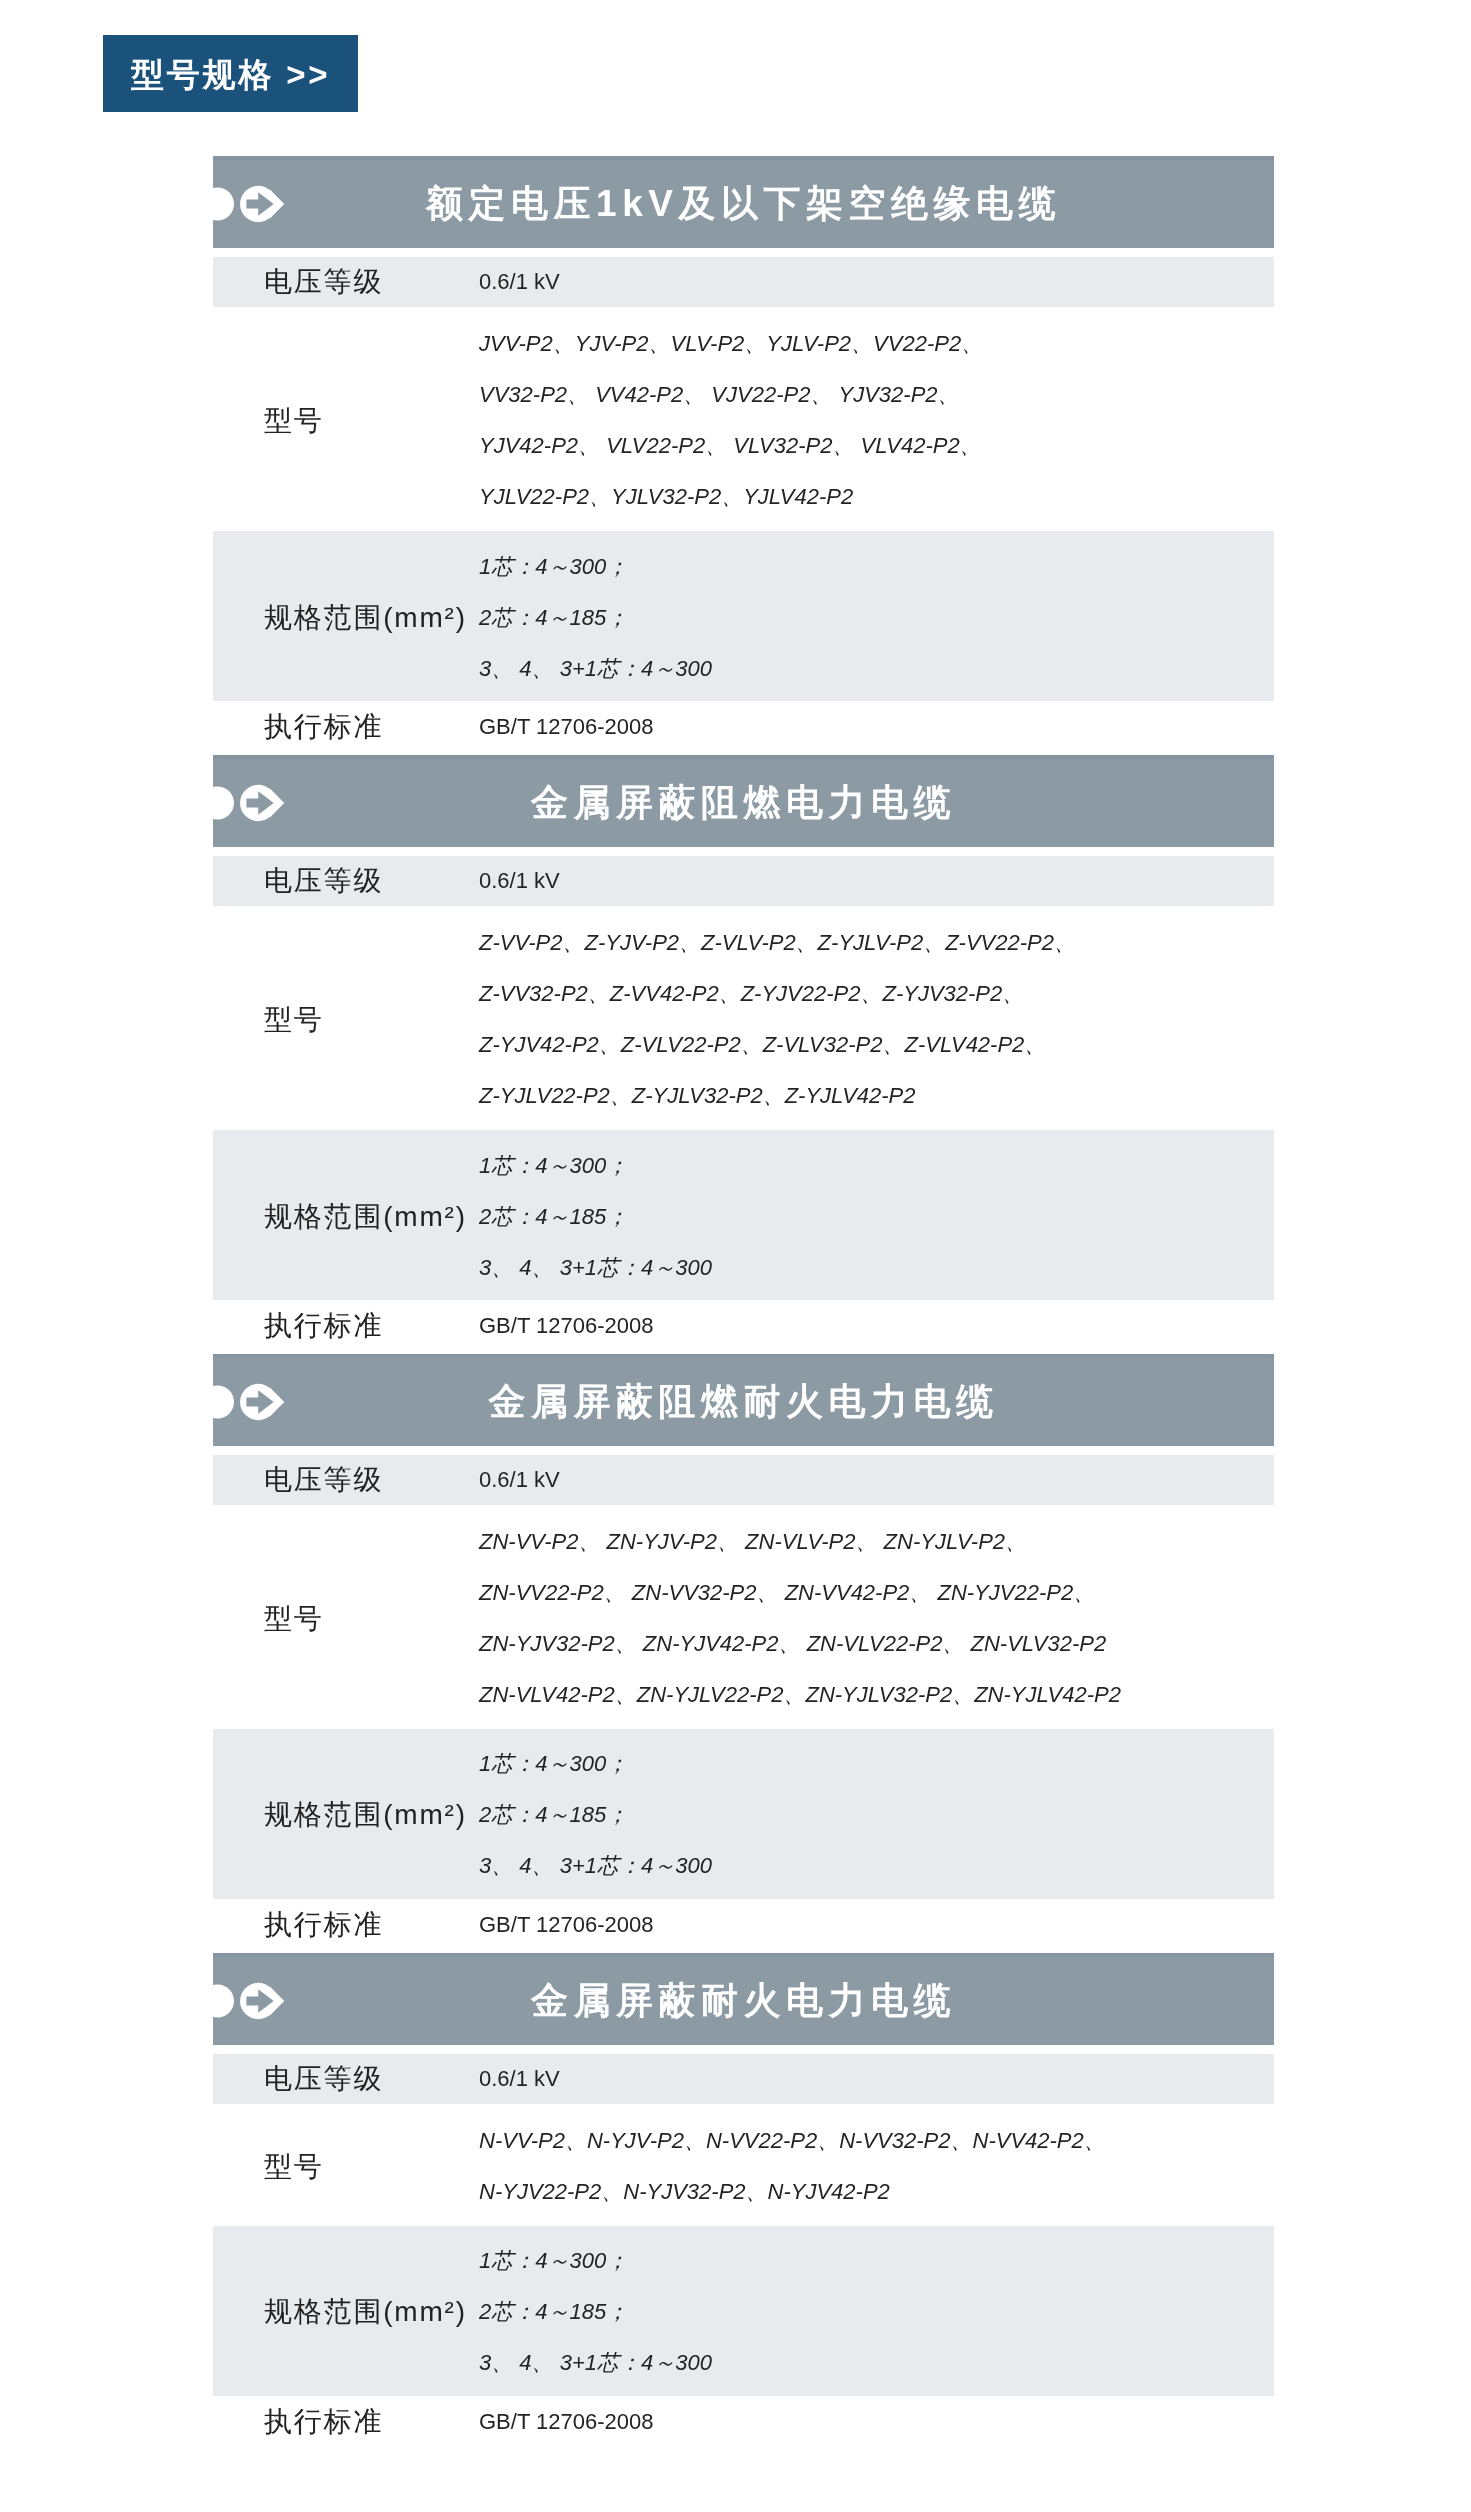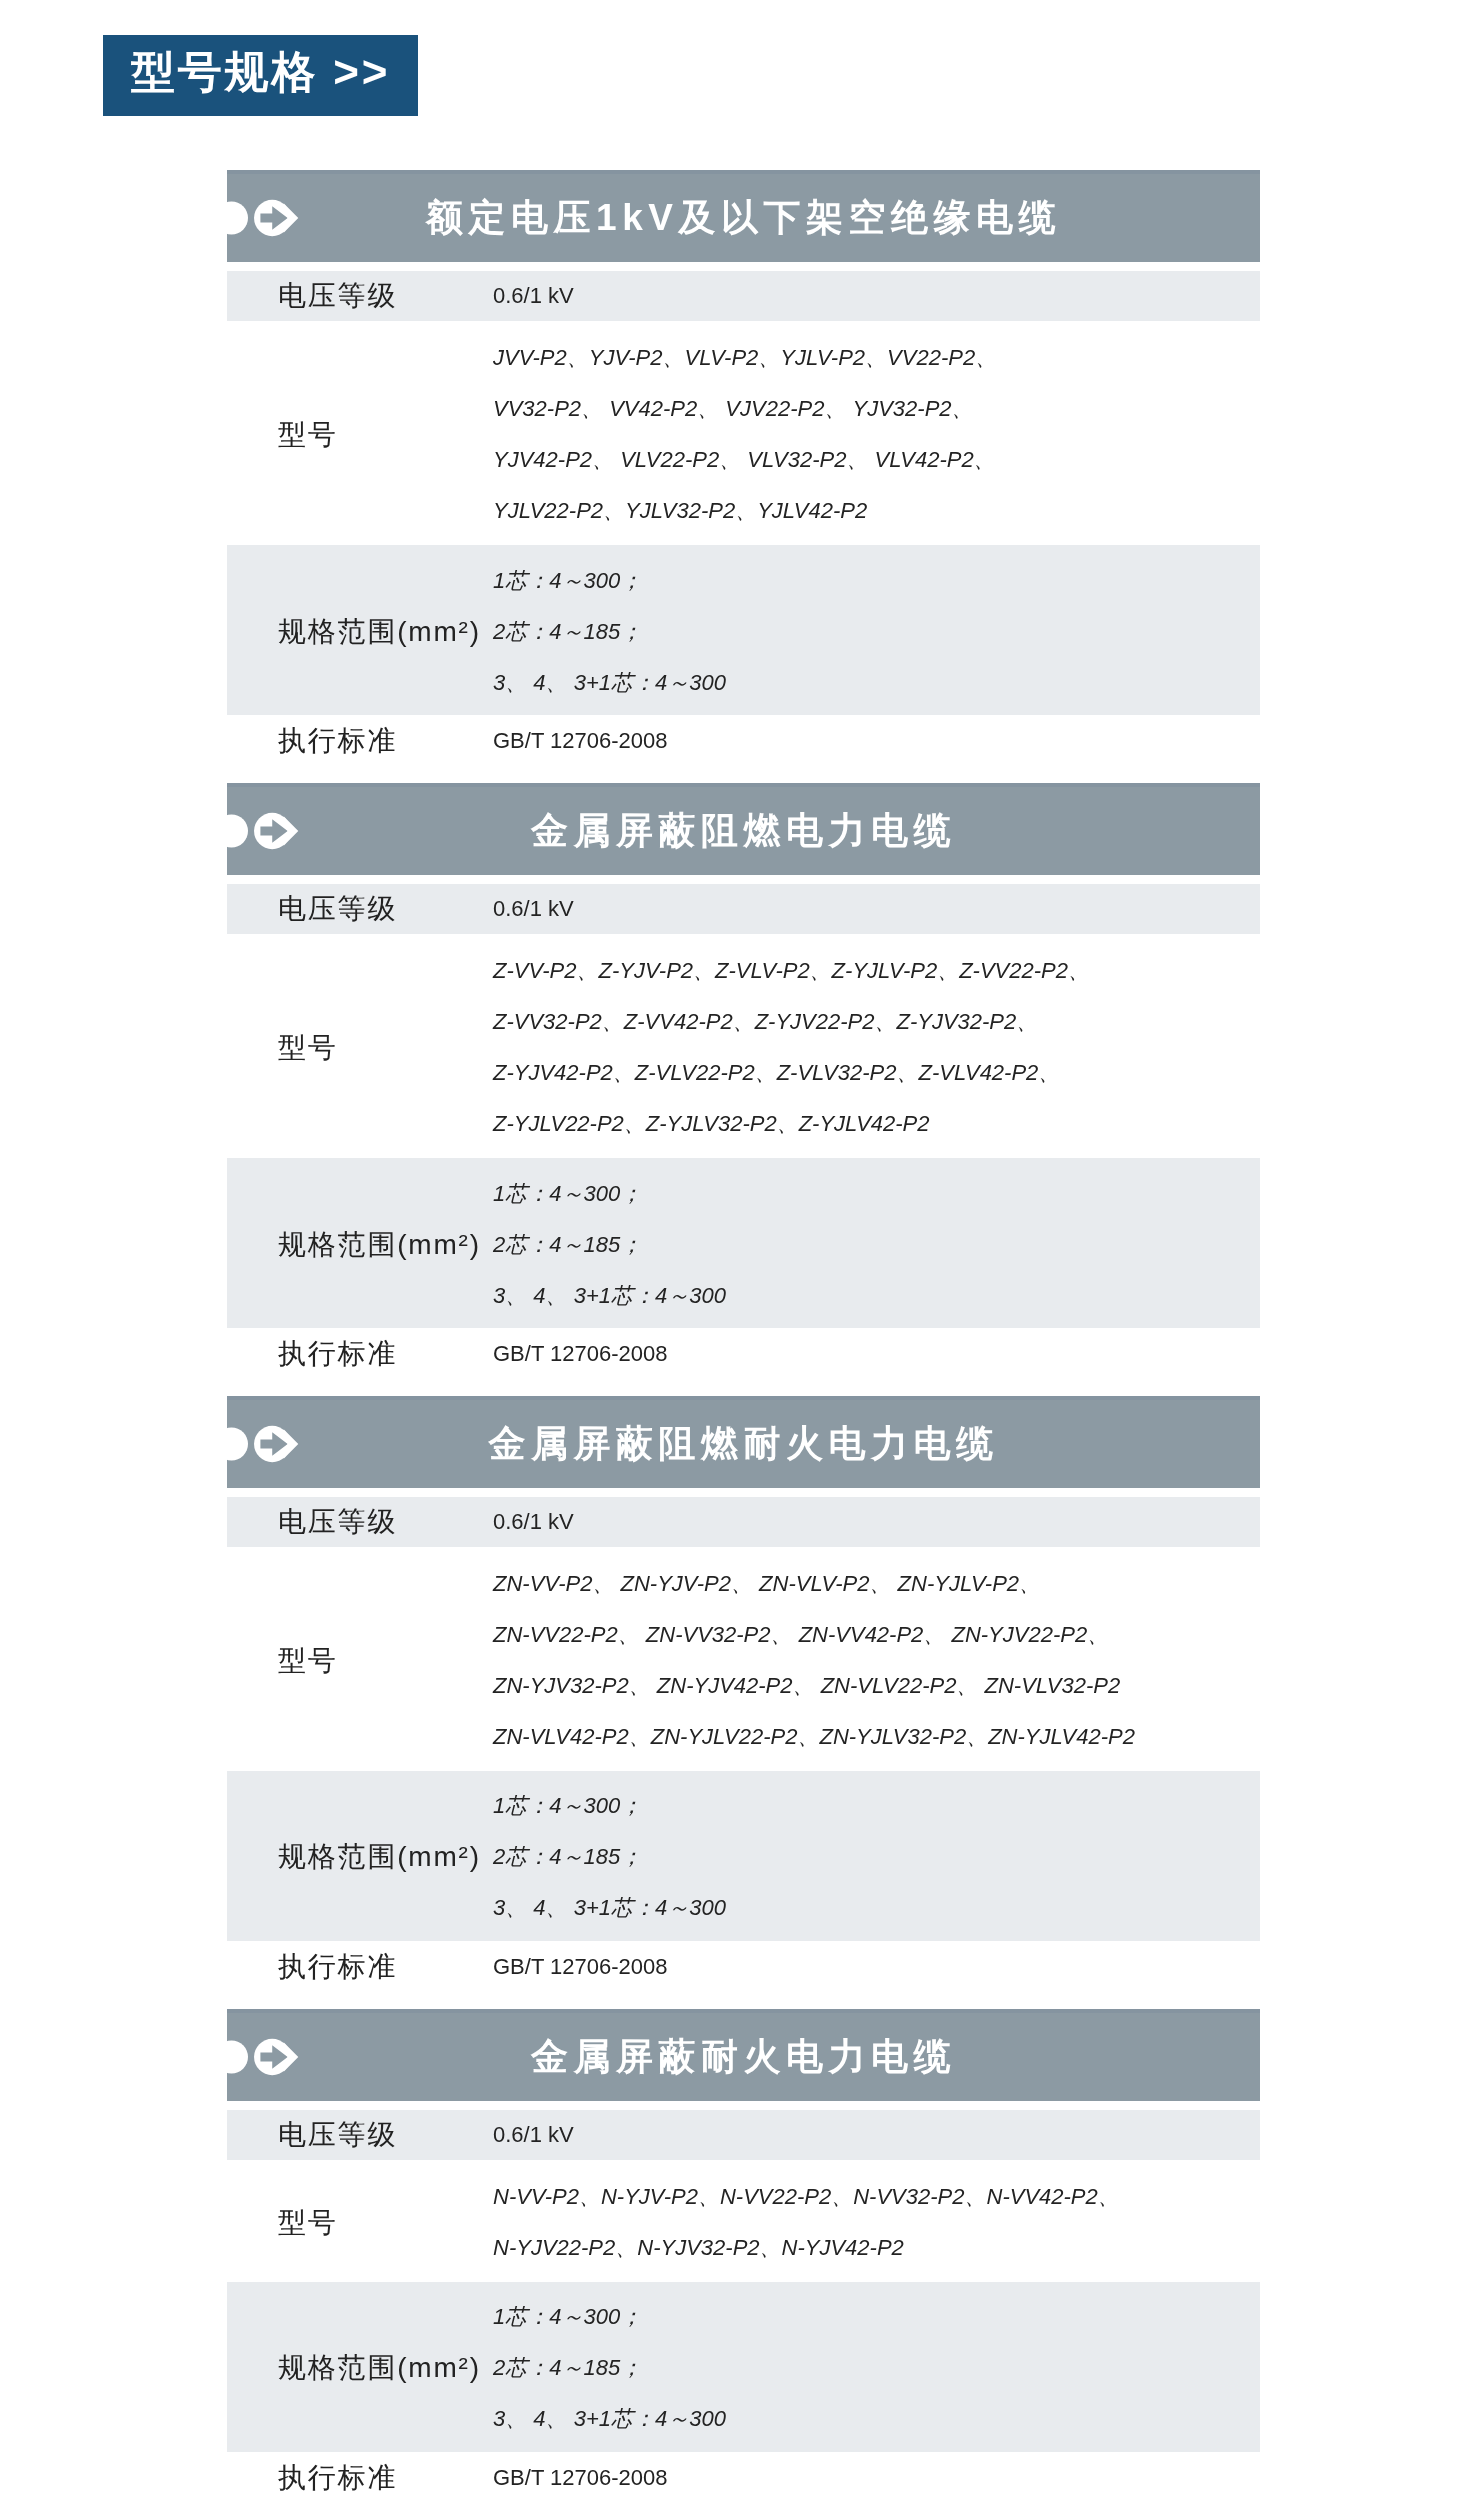--- a/index.html
+++ b/index.html
@@ -8,27 +8,27 @@
     width:1471px;height:2512px;
     background:#ffffff;
     font-family:"Liberation Sans", sans-serif;
     color:#202020;
     overflow:hidden;
   }
   
   .badge{
     position:absolute;left:103px;top:35px;
     background:#1A527C;color:#ffffff;
-    font-size:44px;font-weight:bold;letter-spacing:2.8px;
-    padding:8px 28px 14px 28px;
+    font-size:33px;font-weight:bold;letter-spacing:2.8px;
+    padding:18px 28px 14px 28px;
     white-space:nowrap;
   }
   
   .table{position:absolute;left:211px;top:154px;width:1065px;}
-  .cable-section{margin:16px;}
+  .cable-section{margin:2px;}
   .sec-header{
     position:relative;height:92px;background:#8C9AA3;
     border-top:4.6px solid #8594A0;box-sizing:border-box;
     display:flex;align-items:center;justify-content:center;
     margin-bottom:9.2px;
   }
   .half-circle{
     position:absolute;left:-12px;top:50%;transform:translateY(-50%);
     width:33px;height:33px;border-radius:50%;background:#ffffff;
   }

